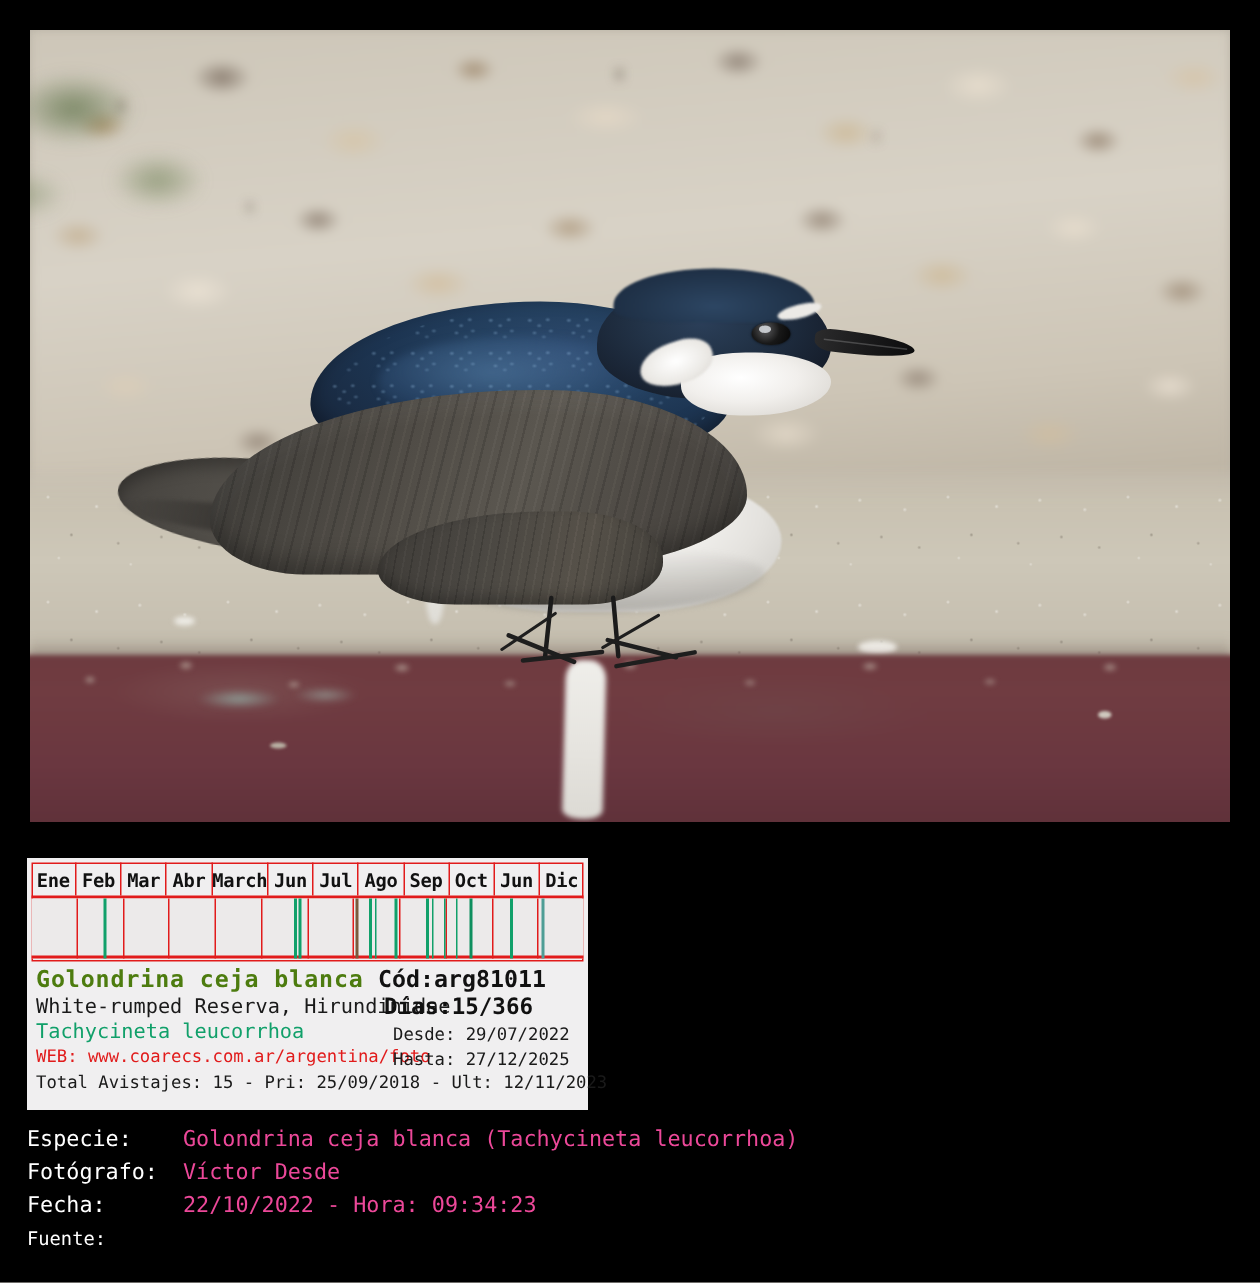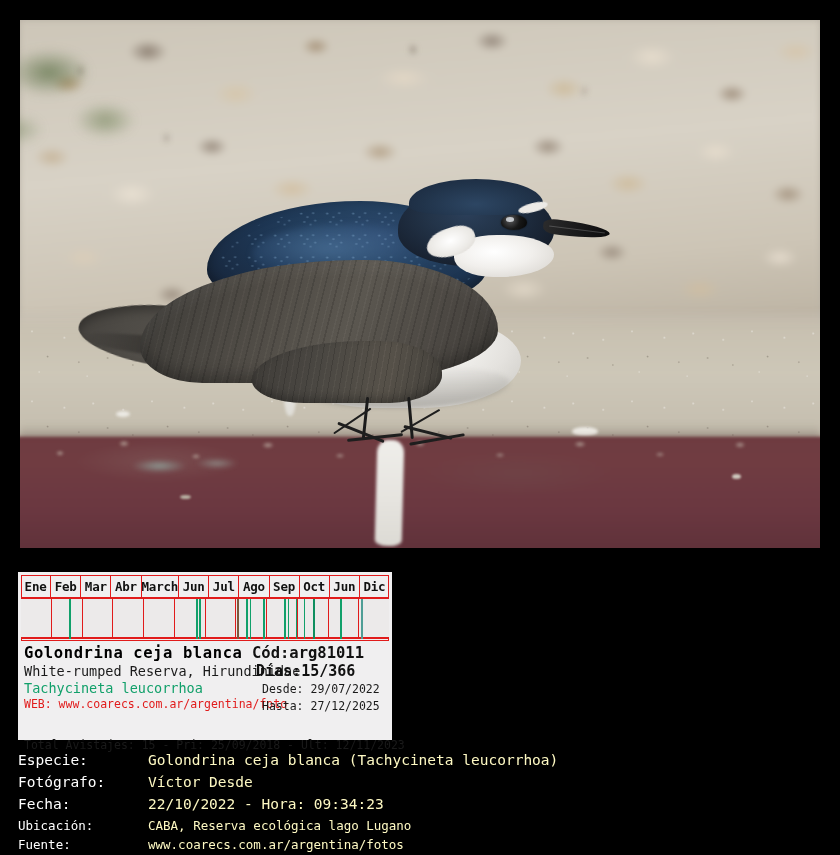--- a/index.html
+++ b/index.html
@@ -357,37 +357,37 @@
   }
   #plot-cols{ position:absolute; inset:0; display:flex; }
   .pcol{ flex:1 1 0; border-right:1.6px solid #e11b1b; }
   .pcol:last-child{ border-right:none; }
   #plot-base{ position:absolute; left:0; bottom:0; width:100%; height:1.6px; background:#e11b1b; }
   .tick{ position:absolute; top:0; width:1.7px; height:100%; }
 
   
   #txt{ position:absolute; left:6px; top:72px; width:362px; height:92px; }
   .line{ position:absolute; white-space:pre; font-family:"DejaVu Sans Mono", monospace; }
-  #l-common{ left:0; top:0; font-size:15.5px; font-weight:bold; color:#000000; letter-spacing:.6px; }
+  #l-common{ left:0; top:0; font-size:15.5px; font-weight:bold; color:#4d7c0f; letter-spacing:.6px; }
   #l-english{ left:0; top:19px; font-size:13.5px; color:#1a1a1a; }
   #l-sci{ left:0; top:36px; font-size:13.5px; color:#11a06a; }
   #l-web{ left:0; top:53px; font-size:11.5px; color:#e11b1b; }
-  #l-total{ left:0; top:70px; font-size:11.5px; color:#1a1a1a;margin-top:24px; }
+  #l-total{ left:0; top:70px; font-size:11.5px; color:#1a1a1a; }
   #l-cod{ left:228px; top:0; font-size:15.5px; font-weight:bold; color:#111; }
   #l-dias{ left:232px; top:18px; font-size:15px; font-weight:bold; color:#111; }
   #l-desde{ left:238px; top:38px; font-size:11.5px; color:#1a1a1a; }
   #l-hasta{ left:238px; top:55px; font-size:11.5px; color:#1a1a1a; }
 
   
   #footer{ position:absolute; left:18px; top:752px; width:804px; }
   .frow{ display:flex; align-items:baseline; }
   .frow.big{ height:22px; }
   .frow.small{ height:19px; }
   .flabel{ color:#fff; font-family:"DejaVu Sans Mono", monospace; }
-  .fval{ color:#fef9c3; font-family:"DejaVu Sans Mono", monospace; white-space:pre;margin-left:26px; }
+  .fval{ color:#ec4899; font-family:"DejaVu Sans Mono", monospace; white-space:pre; }
   .big .flabel, .big .fval{ font-size:14.5px; }
   .small .flabel, .small .fval{ font-size:12.5px; }
   .big .flabel{ width:104px; flex:0 0 104px; }
   .small .flabel{ width:104px; flex:0 0 104px; }
 </style>
 </head>
 <body>
 
 <div id="photo-frame">
   <div class="ph-layer gravel"></div>
@@ -517,20 +517,15 @@
     </div>
     <div class="frow big">
       <span class="flabel">Fotógrafo:</span>
       <span class="fval">Víctor Desde</span>
     </div>
     <div class="frow big">
       <span class="flabel">Fecha:</span>
       <span class="fval">22/10/2022 - Hora: 09:34:23</span>
     </div>
     <div class="frow small">
-      <span class="flabel">Ubicación:</span>
-      <span class="fval">CABA, Reserva ecológica lago Lugano</span>
-    </div>
-    <div class="frow small">
       <span class="flabel">Fuente:</span>
-      <span class="fval">www.coarecs.com.ar/argentina/fotos</span>
     </div>
   </div>
 
 </body></html>

